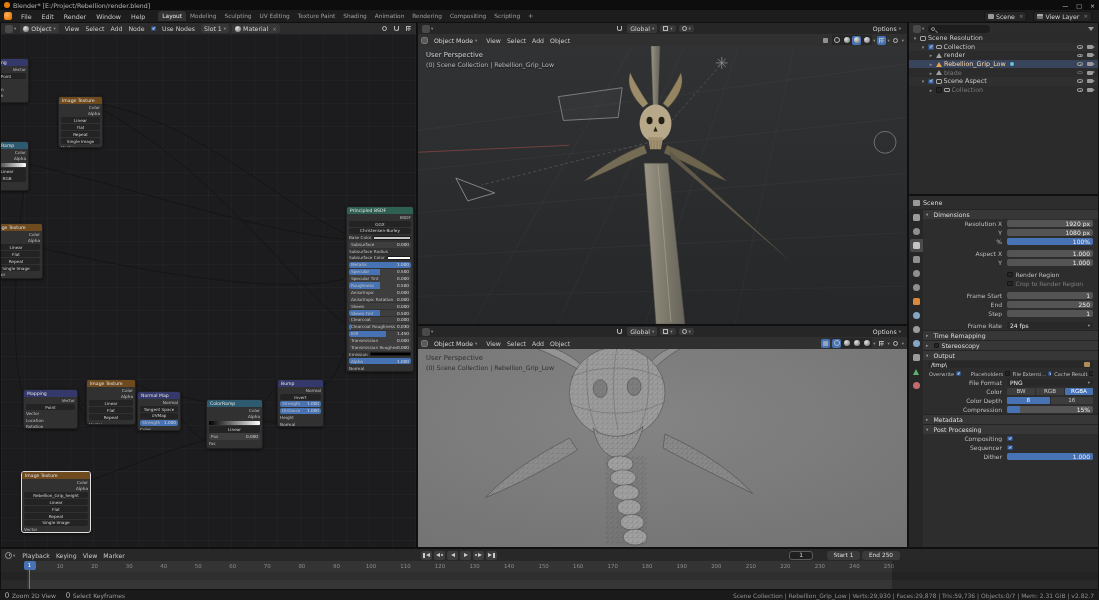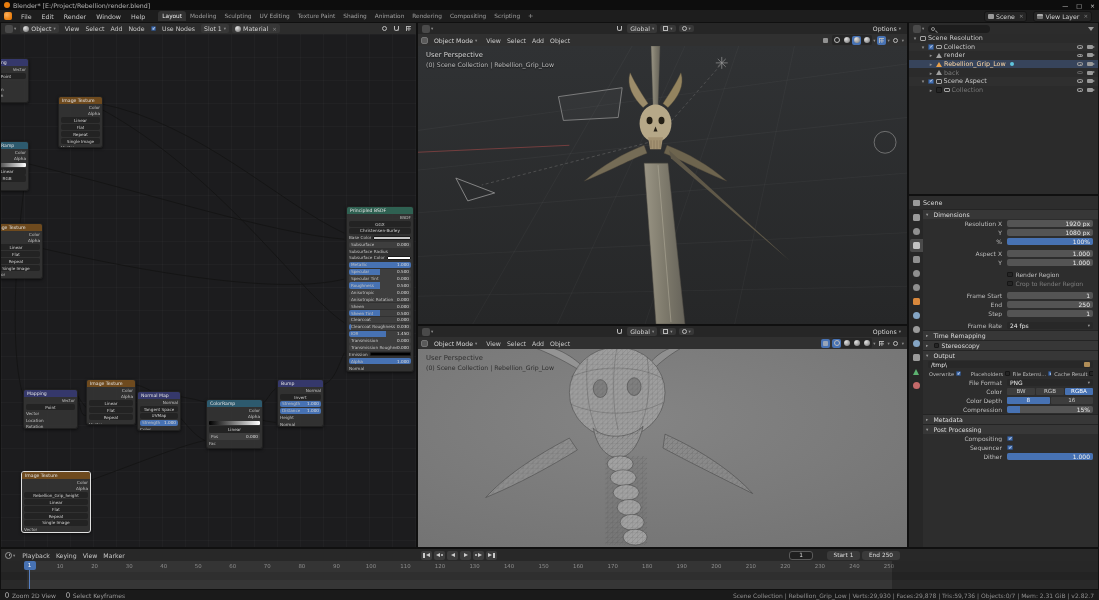--- a/index.html
+++ b/index.html
@@ -923,21 +923,21 @@
           <span class="ol-label">Rebellion_Grip_Low</span>
           <span class="ol-mod"></span>
           <span class="ol-right">
             <span class="ic-eye"></span>
             <span class="ic-camera"></span>
           </span>
         </div>
         <div class="ol-row muted">
           <span class="ol-exp" style="margin-left: 16px;">▸</span>
           <span class="ol-ic ic-mesh"></span>
-          <span class="ol-label">back</span>
+          <span class="ol-label">blade</span>
           <span class="ol-right">
             <span class="ic-eye-off"></span>
             <span class="ic-camera"></span>
           </span>
         </div>
         <div class="ol-row">
           <span class="ol-exp" style="margin-left: 8px;">▾</span>
           <span class="cb on"></span>
           <span class="ol-ic ic-collection"></span>
           <span class="ol-label">Scene Aspect</span>

